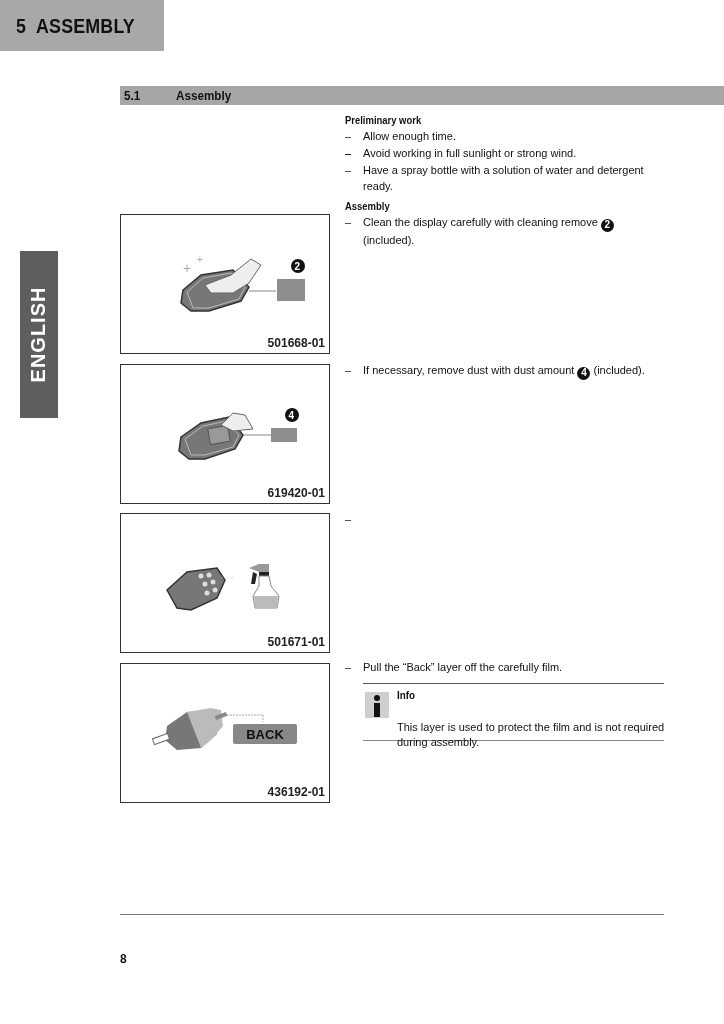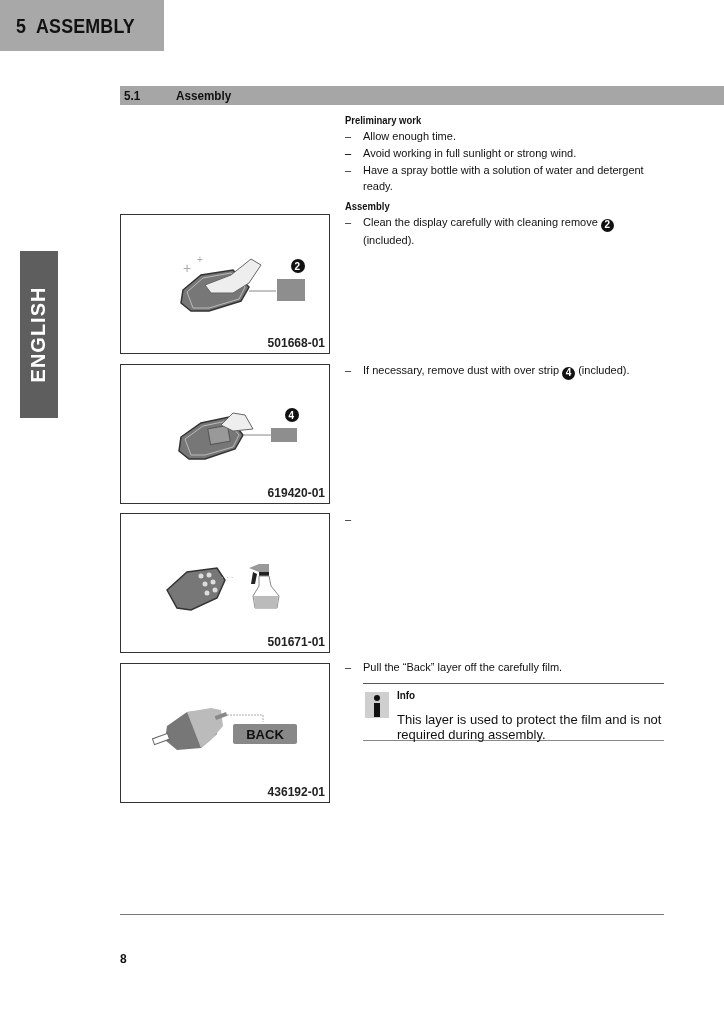--- a/index.html
+++ b/index.html
@@ -26,21 +26,21 @@
   .circ { display:inline-flex; width:13px; height:13px; border-radius:50%; background:#111; color:#fff;
           font-size:10px; font-weight:bold; align-items:center; justify-content:center; vertical-align:-2px; line-height:1; }
   .fig { position:absolute; left:120px; width:208px; height:138px; border:1.5px solid #333; border-top-width:1.5px; background:#fff; }
   .fig svg { position:absolute; left:0; top:0; }
   .fig .code { position:absolute; right:4px; bottom:3px; font-size:12px; font-weight:bold; color:#222; }
   .info-box { position:absolute; left:363px; top:683px; width:301px; height:56px; border-top:1.5px solid #555; border-bottom:1.5px solid #888; }
   .info-icon { position:absolute; left:2px; top:8px; width:24px; height:26px; background:#cfcfcf; }
   .info-icon .dot { position:absolute; left:9px; top:3px; width:6px; height:6px; border-radius:50%; background:#111; }
   .info-icon .bar { position:absolute; left:9px; top:11px; width:6px; height:14px; background:#111; }
   .info-title { position:absolute; left:34px; top:5px; font-weight:bold; font-size:11px; transform:scaleX(0.9); transform-origin:left; }
-  .info-text { position:absolute; left:34px; top:28px; width:270px; font-size:13px; line-height:15px; }
+  .info-text { position:absolute; left:34px; top:36px; width:270px; font-size:11px; line-height:15px; }
   .footer-rule { position:absolute; left:120px; top:914px; width:544px; height:1px; background:#777; }
   .page-num { position:absolute; left:120px; top:952px; font-weight:bold; font-size:12px; }
 </style>
 </head>
 <body>
 
 <div class="chapter-tab">
   <span class="chapter-num">5</span>
   <span class="chapter-title">ASSEMBLY</span>
 </div>
@@ -58,21 +58,21 @@
   <span class="sub-h">Preliminary work</span>
   <div class="li"><span class="dash">–</span><span>Allow enough time.</span></div>
   <div class="li"><span class="dash">–</span></div>
   <div class="li"><span class="dash">–</span><span>Avoid working in full sunlight or strong wind.</span></div>
   <div class="li"><span class="dash">–</span><span>Have a spray bottle with a solution of water and detergent ready.</span></div>
   <span class="sub-h" style="margin-top:4px;">Assembly</span>
   <div class="li"><span class="dash">–</span><span>Clean the display carefully with cleaning remove</span> <span class="circ">2</span> <span>(included).</span></div>
 </div>
 
 <div class="text-col" style="top:362px;">
-  <div class="li"><span class="dash">–</span><span>If necessary, remove dust with over strip</span> <span class="circ">4</span> <span>(included).</span></div>
+  <div class="li"><span class="dash">–</span><span>If necessary, remove dust with dust amount</span> <span class="circ">4</span> <span>(included).</span></div>
 </div>
 
 <div class="text-col" style="top:511px;">
   <div class="li"><span class="dash">–</span></div>
 </div>
 
 <div class="text-col" style="top:659px;">
   <div class="li"><span class="dash">–</span><span>Pull the “Back” layer off the carefully film.</span></div>
 </div>
 

